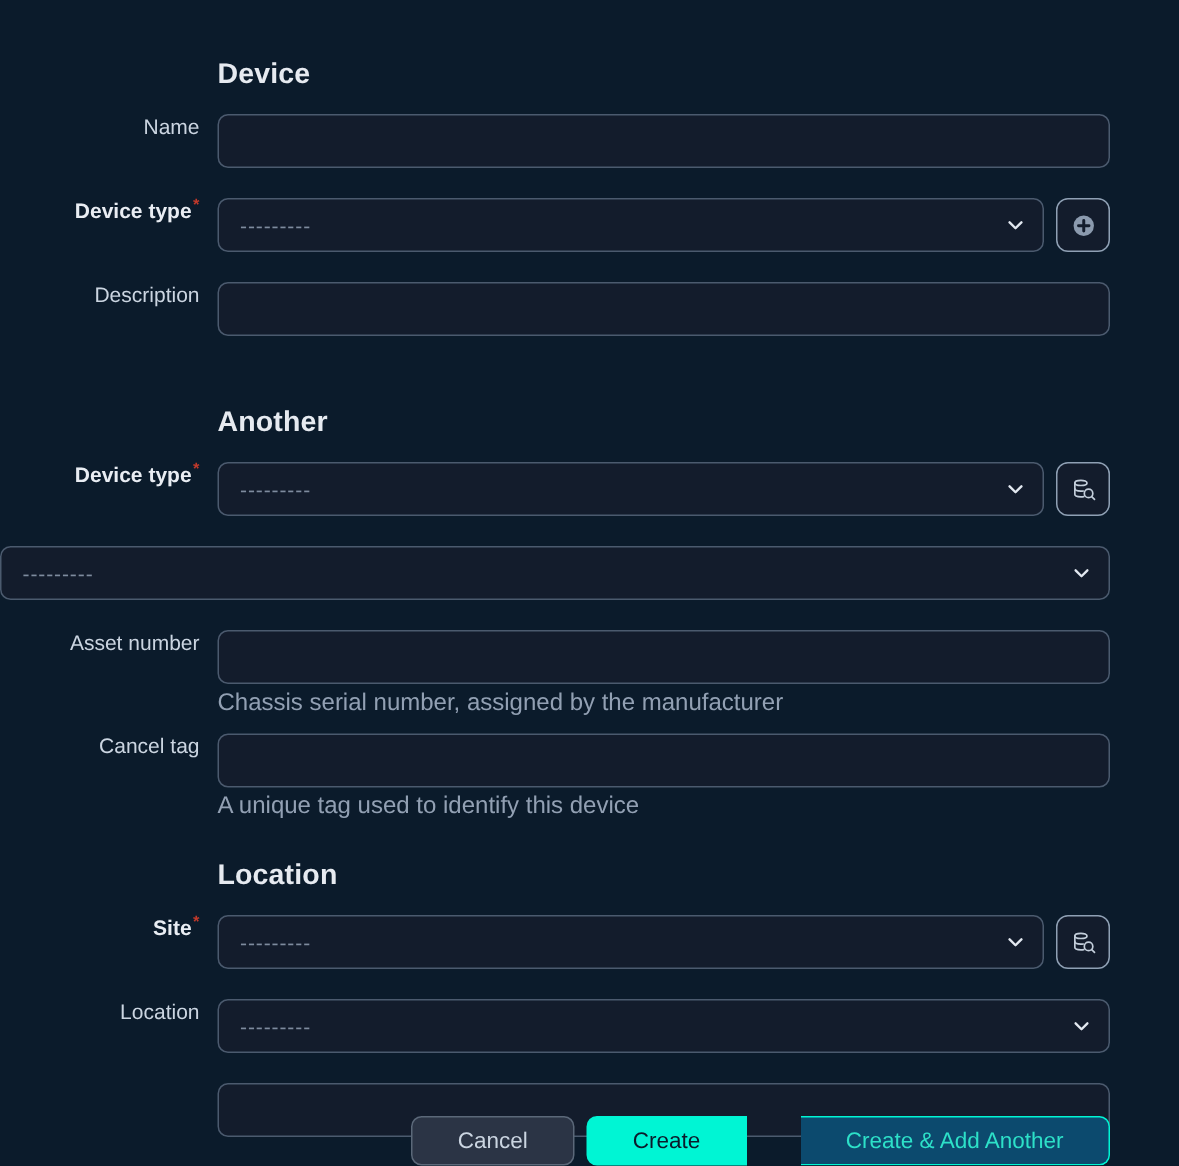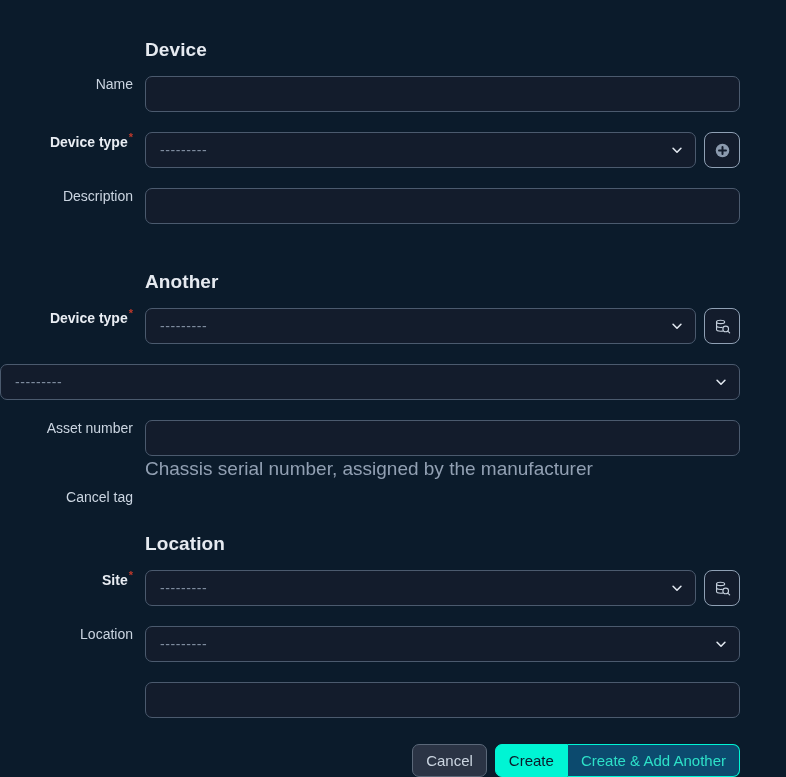--- a/index.html
+++ b/index.html
@@ -134,21 +134,21 @@
     border-radius: 8px;
     display: flex;
     align-items: center;
     justify-content: center;
     cursor: pointer;
     padding: 0;
   }
   .side-btn svg { display: block; }
 
   .help-text {
-    font-size: 19px;
+    font-size: 16px;
     color: #92a0b3;
     line-height: 16px;
     margin-top: 5px;
   }
 
   
   .spacer-section { height: 26px; }
   .gap-row { height: 20px; }
 
   
@@ -168,31 +168,31 @@
   .action-bar > * { pointer-events: auto; }
 
   .btn {
     font-family: "Liberation Sans", sans-serif;
     font-size: 15px;
     border: 1px solid transparent;
     cursor: pointer;
     display: flex;
     align-items: center;
     justify-content: center;
-    padding: 0 13px;
+    padding: 0 30px;
     white-space: nowrap;
   }
   .btn-cancel {
     background: #2b3445;
     border-color: #5b6879;
     border-radius: 7px;
     color: #cbd5e1;
     margin-right: 8px;
   }
-  .btn-split { display: flex; align-items: stretch; }
+  .btn-split { display: flex; align-items: stretch; gap: 36px; }
   .btn-create {
     background: #00f5d4;
     color: #0b1b2b;
     border-color: #00f5d4;
     border-radius: 7px 0 0 7px;
     font-weight: 400;
   }
   .btn-create-add {
     background: #0c4a6e;
     color: #2de0c8;
@@ -316,20 +316,24 @@
     <div class="field-col">
       <input class="control" type="text" style="">
       <div class="help-text">Chassis serial number, assigned by the manufacturer</div>
     </div>
   </div>
 
   <div style="height:12px"></div>
 
   <div class="row">
     <div class="label-col">Cancel tag</div>
+    <div class="field-col">
+      <input class="control" type="text" style="">
+      <div class="help-text">A unique tag used to identify this device</div>
+    </div>
   </div>
 
   <div class="spacer-section"></div>
   <div class="section-head-row">
     <div class="gutter"></div>
     <h2 class="section-head">Location</h2>
   </div>
 
   <div style="height:14px"></div>
 

